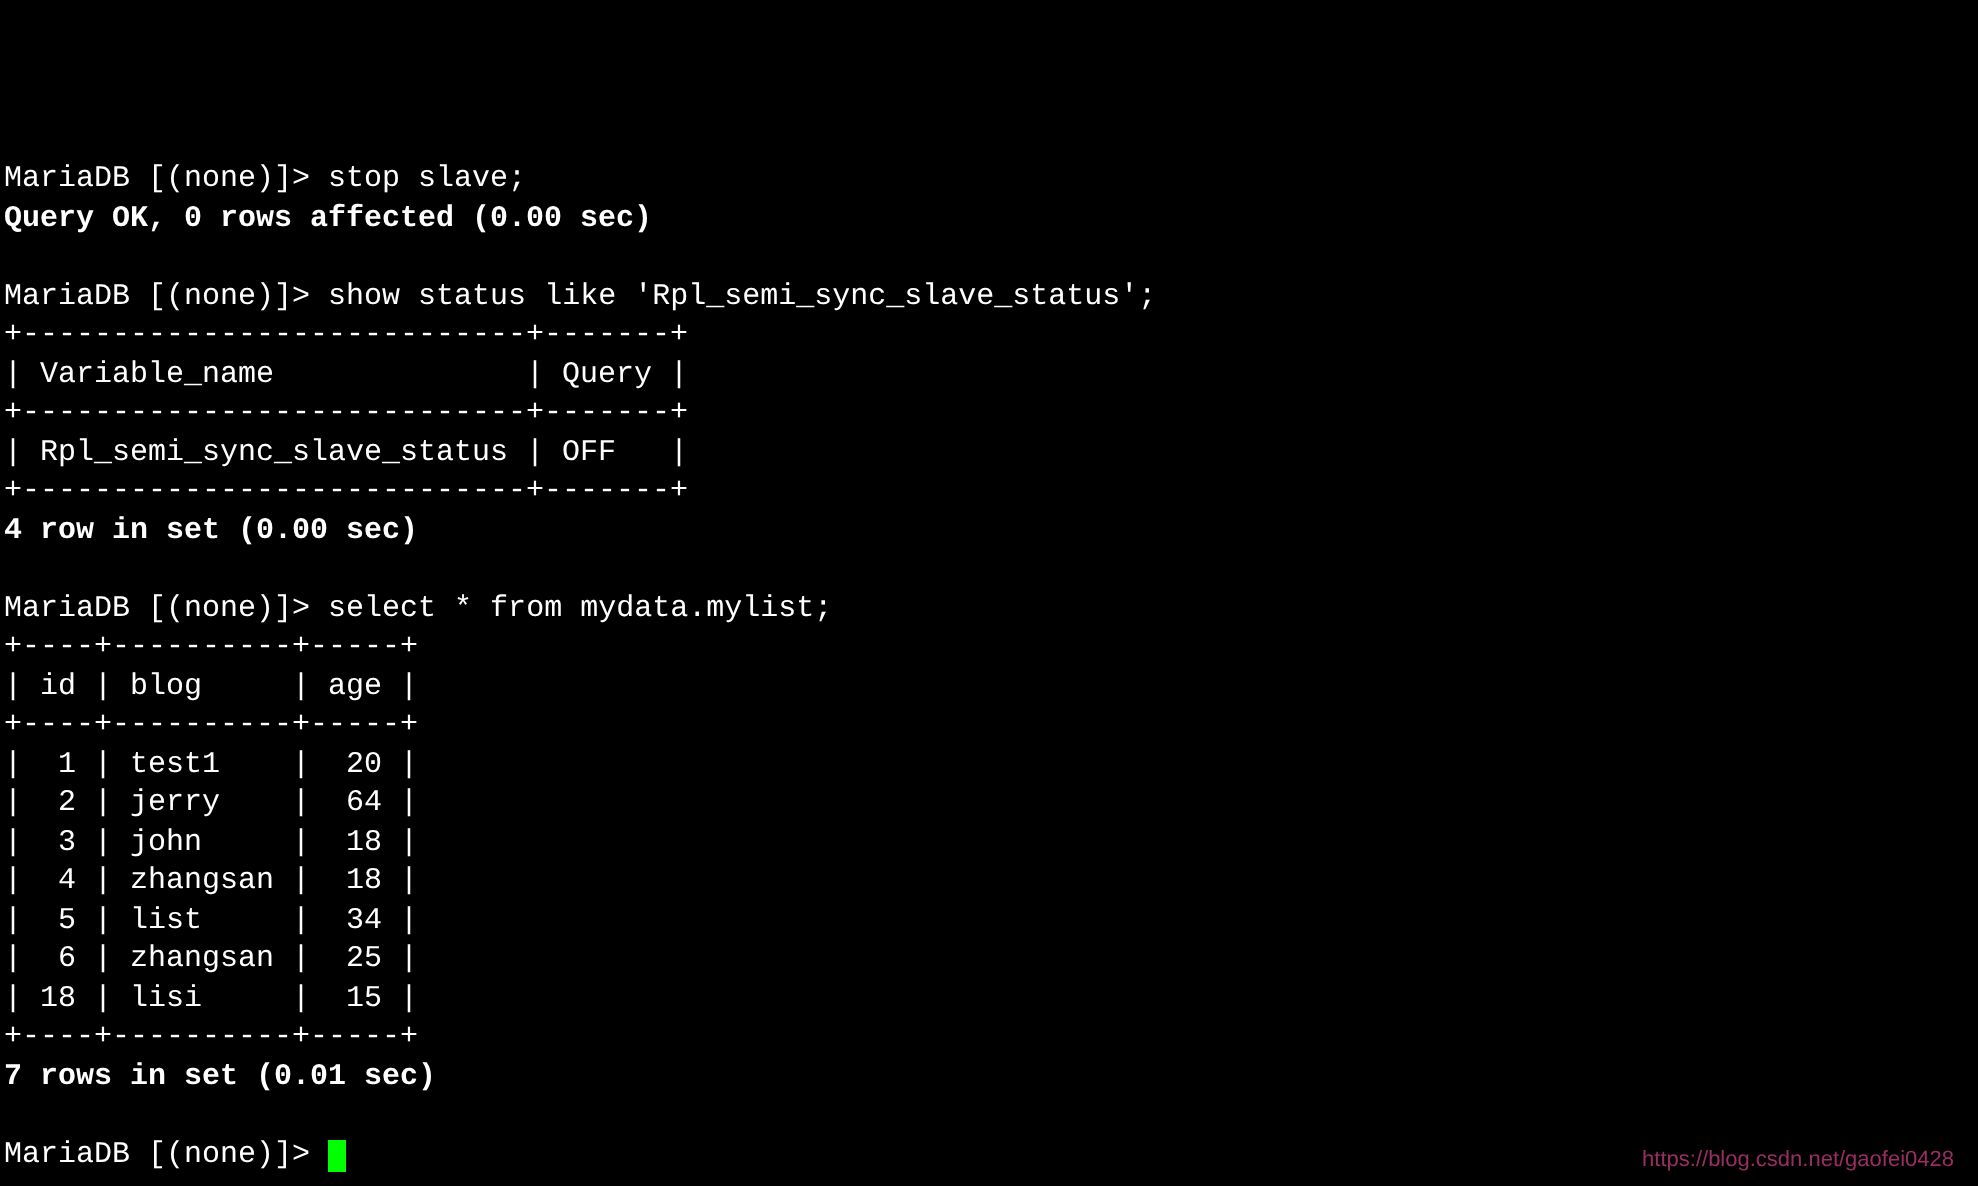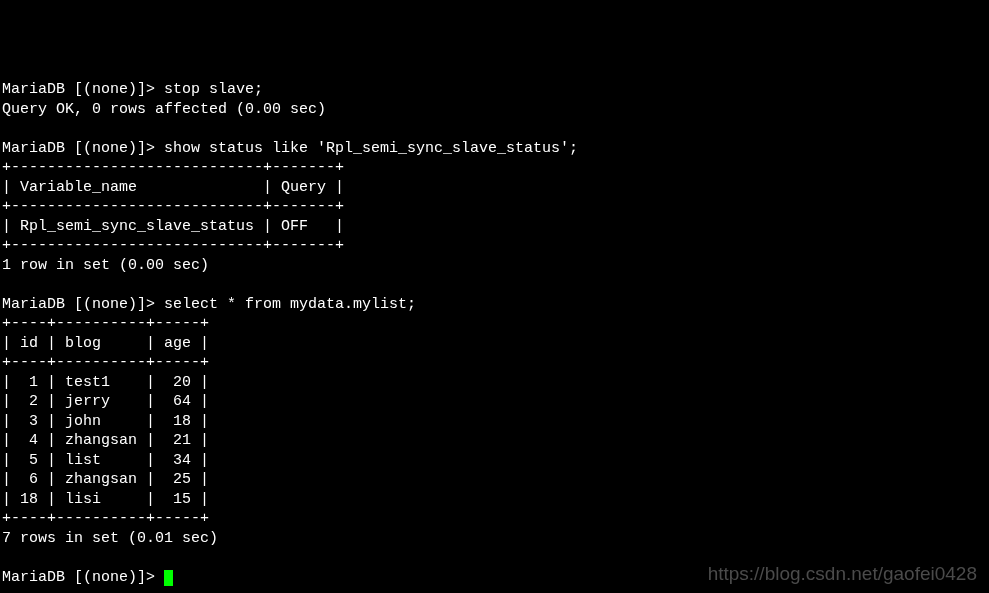--- a/index.html
+++ b/index.html
@@ -13,63 +13,63 @@
       font-family: 'Courier New', monospace;
       font-size: 15px;
       line-height: 1.3;
       padding: 2px;
       width: 989px;
       height: 593px;
       position: relative;
       white-space: pre;
     }
     .bold {
-      font-weight: normal;
+      font-weight: bold;
     }
     .cursor {
       display: inline-block;
       width: 9px;
       height: 16px;
       background: #00ff00;
       vertical-align: text-bottom;
     }
     .watermark {
       position: absolute;
       bottom: 6px;
       right: 12px;
-      color: #737373;
+      color: #ec4899;
       font-family: Arial, sans-serif;
-      font-size: 19px;
+      font-size: 11px;
       opacity: 0.65;
     }
   </style>
 </head>
 <body>
 
 
 
 <div><span>MariaDB [(none)]&gt;</span> <span>stop slave;</span>
 <span class="bold">Query OK, 0 rows affected (0.00 sec)</span>
 
 <span>MariaDB [(none)]&gt;</span> <span>show status like 'Rpl_semi_sync_slave_status';</span>
 <span>+----------------------------+-------+</span>
 <span>| Variable_name              | Query |</span>
 <span>+----------------------------+-------+</span>
 <span>| Rpl_semi_sync_slave_status | OFF   |</span>
 <span>+----------------------------+-------+</span>
-<span class="bold">1 row in set (0.00 sec)</span>
+<span class="bold">4 row in set (0.00 sec)</span>
 
 <span>MariaDB [(none)]&gt;</span> <span>select * from mydata.mylist;</span>
 <span>+----+----------+-----+</span>
 <span>| id | blog     | age |</span>
 <span>+----+----------+-----+</span>
 <span>|  1 | test1    |  20 |</span>
 <span>|  2 | jerry    |  64 |</span>
 <span>|  3 | john     |  18 |</span>
-<span>|  4 | zhangsan |  21 |</span>
+<span>|  4 | zhangsan |  18 |</span>
 <span>|  5 | list     |  34 |</span>
 <span>|  6 | zhangsan |  25 |</span>
 <span>| 18 | lisi     |  15 |</span>
 <span>+----+----------+-----+</span>
 <span class="bold">7 rows in set (0.01 sec)</span>
 
 <span>MariaDB [(none)]&gt;</span> <span class="cursor"></span></div>
 
 <div class="watermark">https://blog.csdn.net/gaofei0428</div>
 

